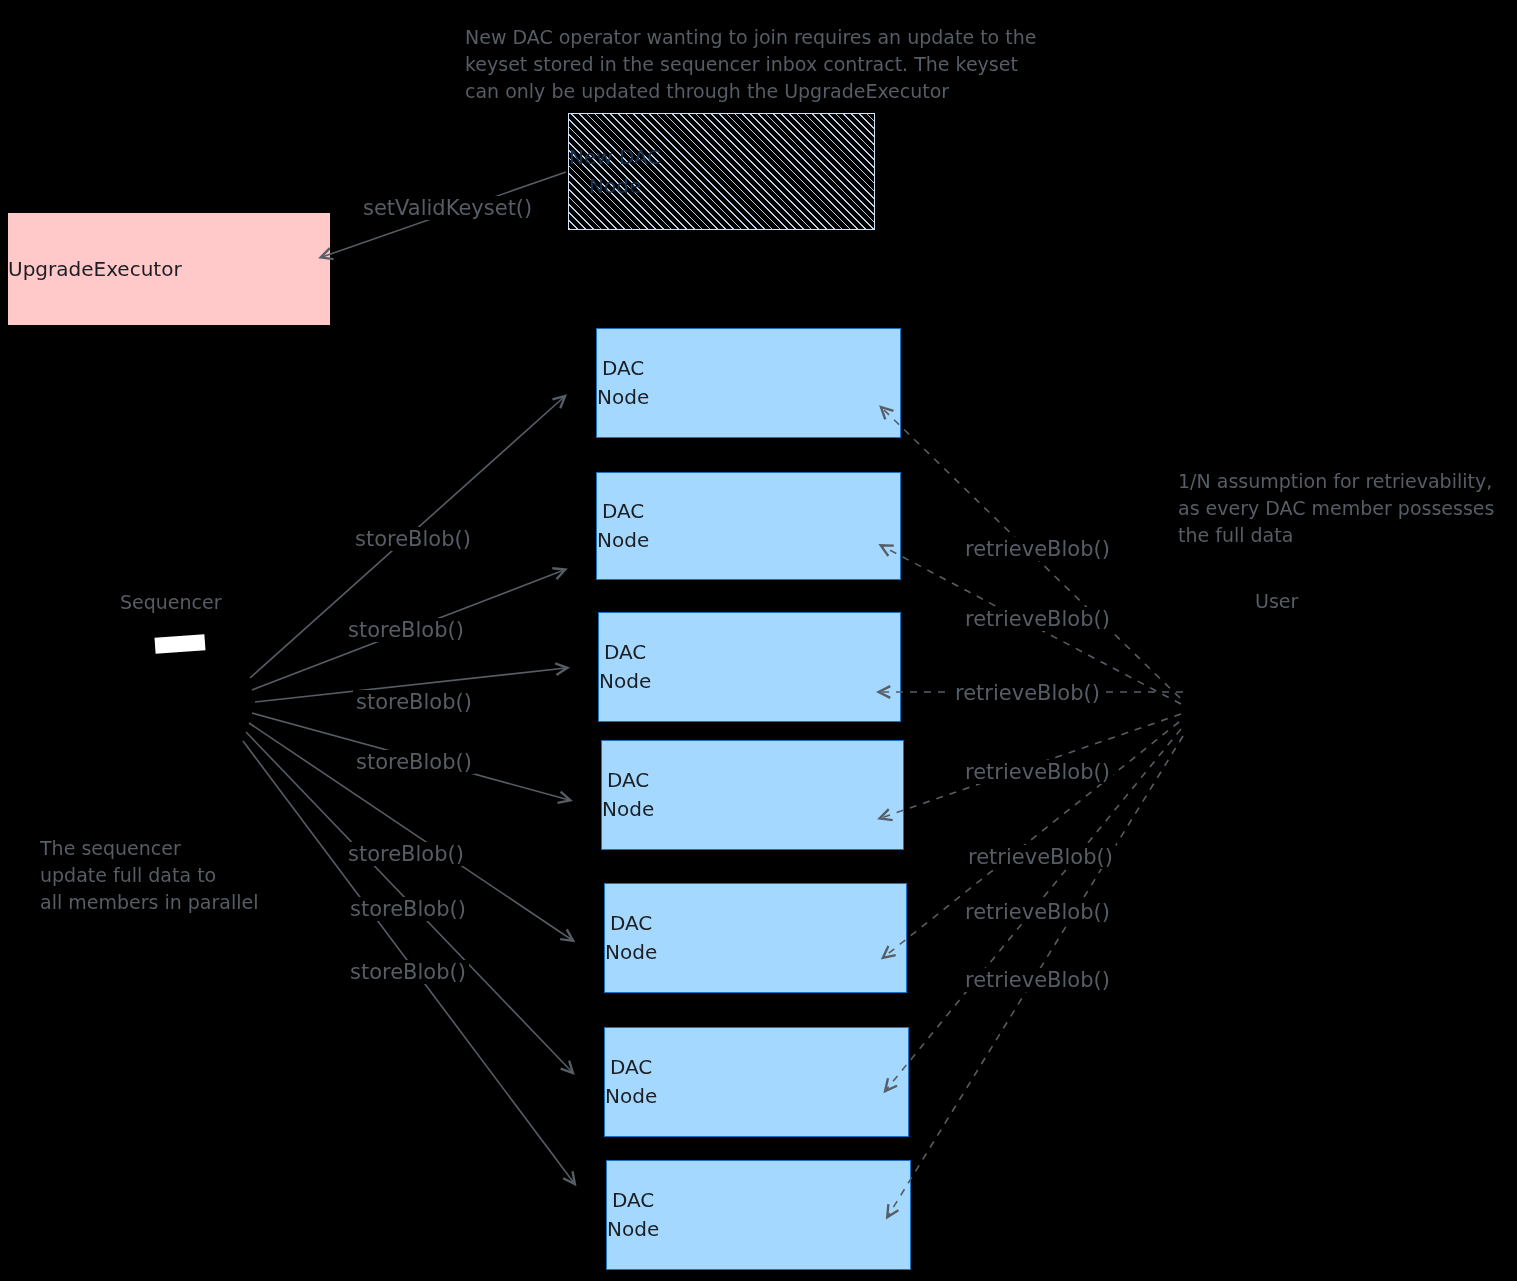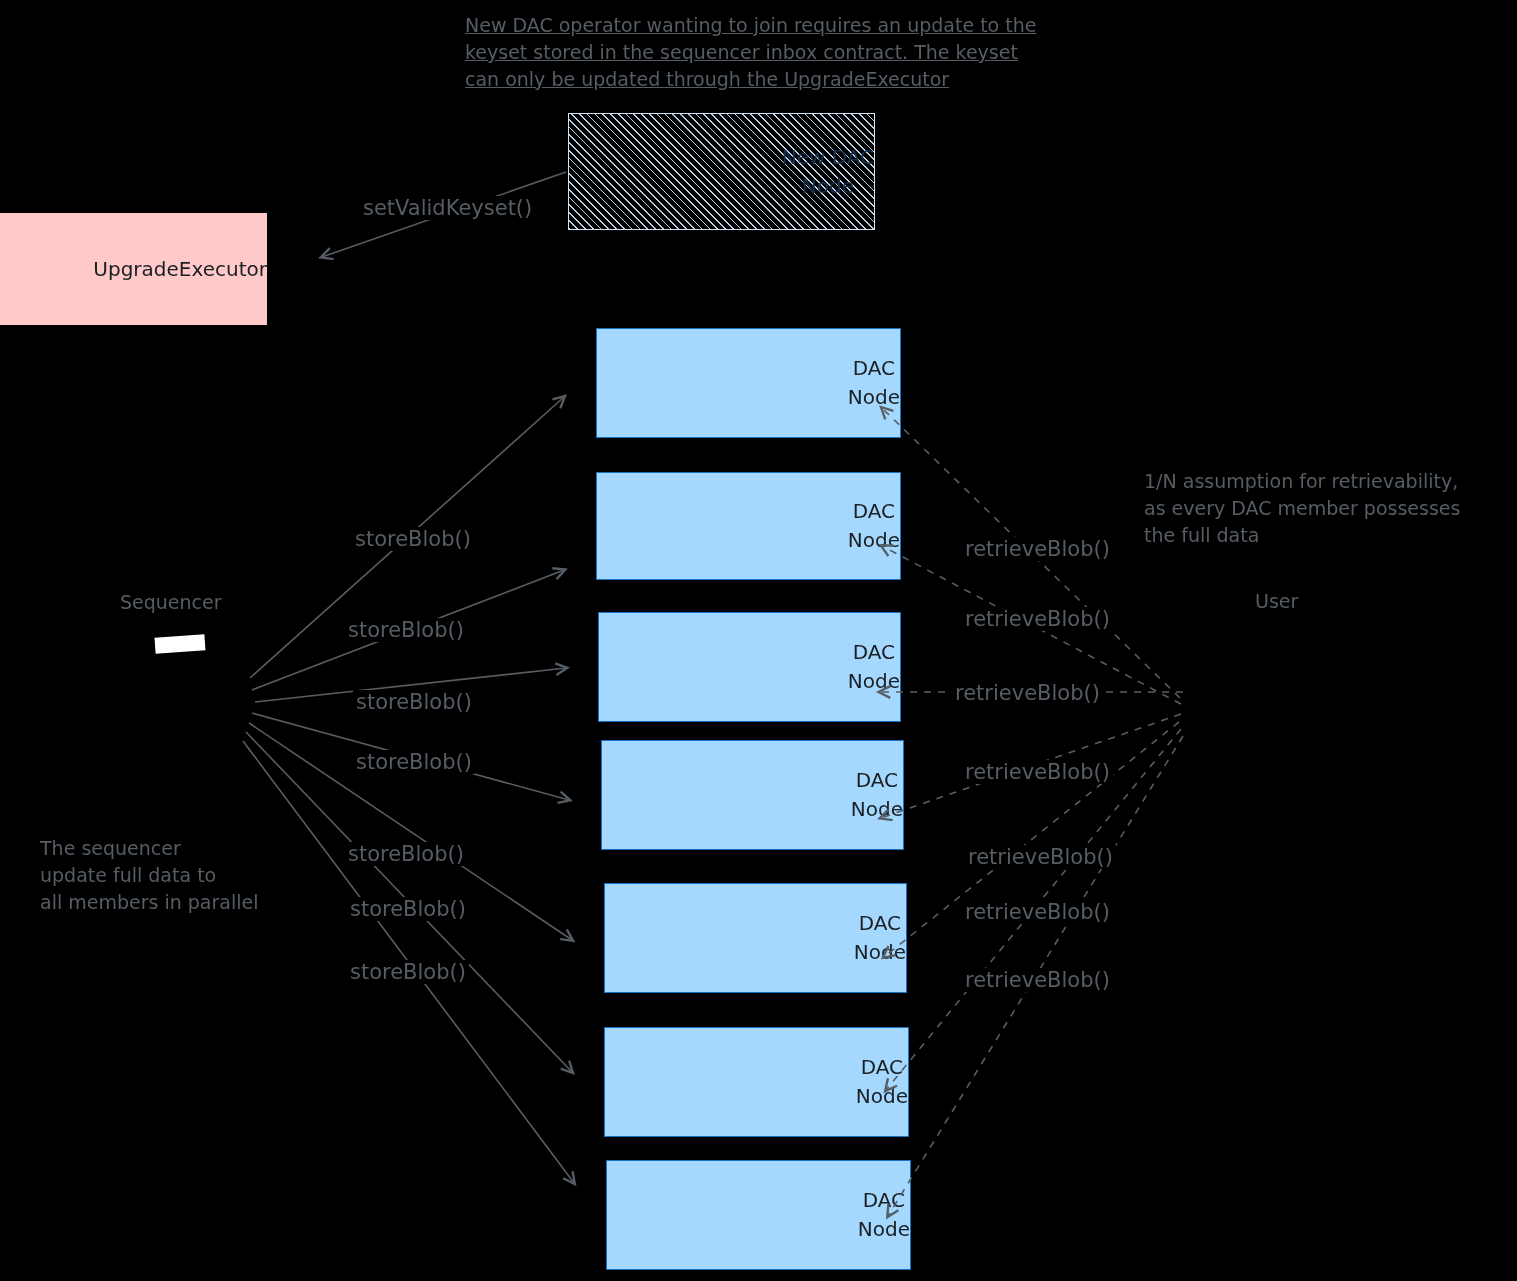--- a/index.html
+++ b/index.html
@@ -8,60 +8,60 @@
     width: 1517px; height: 1281px;
     background: var(--background, #000);
     font-family: "DejaVu Sans", sans-serif;
     position: relative; overflow: hidden;
     color: var(--ink, #565d64);
   }
   svg.arrows { position: absolute; left: 0; top: 0; z-index: 2; }
   .edge { stroke: var(--ink, #565d64); stroke-width: 1.6; fill: none; }
   .edge.dashed { stroke-dasharray: 7 7; }
 
-  .box { position: absolute; display: flex; align-items: center; justify-content: flex-end; z-index: 1; }
+  .box { position: absolute; display: flex; align-items: center; justify-content: flex-start; z-index: 1; }
   .box-label { white-space: pre-line; text-align: center; font-size: 20px; line-height: 1.45; color: var(--box-text, #1b1f23); }
   .dac-node { background: var(--dac-fill, #a5d8ff); border: 1.5px solid var(--dac-border, #1971c2); margin-left: 28px; }
   .upgrade  { background: var(--upgrade-fill, #ffc9c9); }
   .hatched  {
     border: 1.5px solid var(--hatch-line, #cfe3f7);
     background: repeating-linear-gradient(45deg,
       rgba(207,227,247,0.92) 0px, rgba(207,227,247,0.92) 1.2px,
       transparent 1.2px, transparent 5.5px);
   }
   .hatched .box-label { color: #16324f; }
 
   .annotation { position: absolute; white-space: pre-line; font-size: 19px; line-height: 1.42; z-index: 3; }
   .edge-label { position: absolute; font-size: 21px; background: var(--background, #000); padding: 0 3px; z-index: 3; white-space: nowrap; }
   .actor-label { position: absolute; font-size: 19px; z-index: 3; }
   .sequencer-bar { position: absolute; left: 155px; top: 636px; width: 50px; height: 16px; background: #ffffff; transform: rotate(-4deg); z-index: 1; }
 </style>
 </head>
 <body>
 
-<div class="annotation" style="left:465px; top:12px; width:640px;text-decoration:underline;">New DAC operator wanting to join requires an update to the
+<div class="annotation" style="left:465px; top:24px; width:640px;">New DAC operator wanting to join requires an update to the
 keyset stored in the sequencer inbox contract. The keyset
 can only be updated through the UpgradeExecutor</div>
-<div class="annotation" style="left:1144px; top:468px; width:330px;">1/N assumption for retrievability,
+<div class="annotation" style="left:1178px; top:468px; width:330px;">1/N assumption for retrievability,
 as every DAC member possesses
 the full data</div>
 <div class="annotation" style="left:40px; top:835px; width:240px;">The sequencer
 update full data to
 all members in parallel</div>
 
 <div class="actor-label" style="left:120px; top:591px;">Sequencer</div>
 <div class="sequencer-bar"></div>
 <div class="actor-label" style="left:1255px; top:590px;">User</div>
 
 <div class="box hatched" style="left:568px; top:113px; width:307px; height:117px;">
   <span class="box-label">New DAC
 Node</span>
 </div>
 
-<div class="box upgrade" style="left:0; top:213px; width:267px; height:112px;">
+<div class="box upgrade" style="left:8px; top:213px; width:322px; height:112px;">
   <span class="box-label">UpgradeExecutor</span>
 </div>
 
 <div class="box dac-node" style="left:568px; top:328px; width:305px; height:110px;">
   <span class="box-label">DAC
 Node</span>
 </div>
 <div class="box dac-node" style="left:568px; top:472px; width:305px; height:108px;">
   <span class="box-label">DAC
 Node</span>

